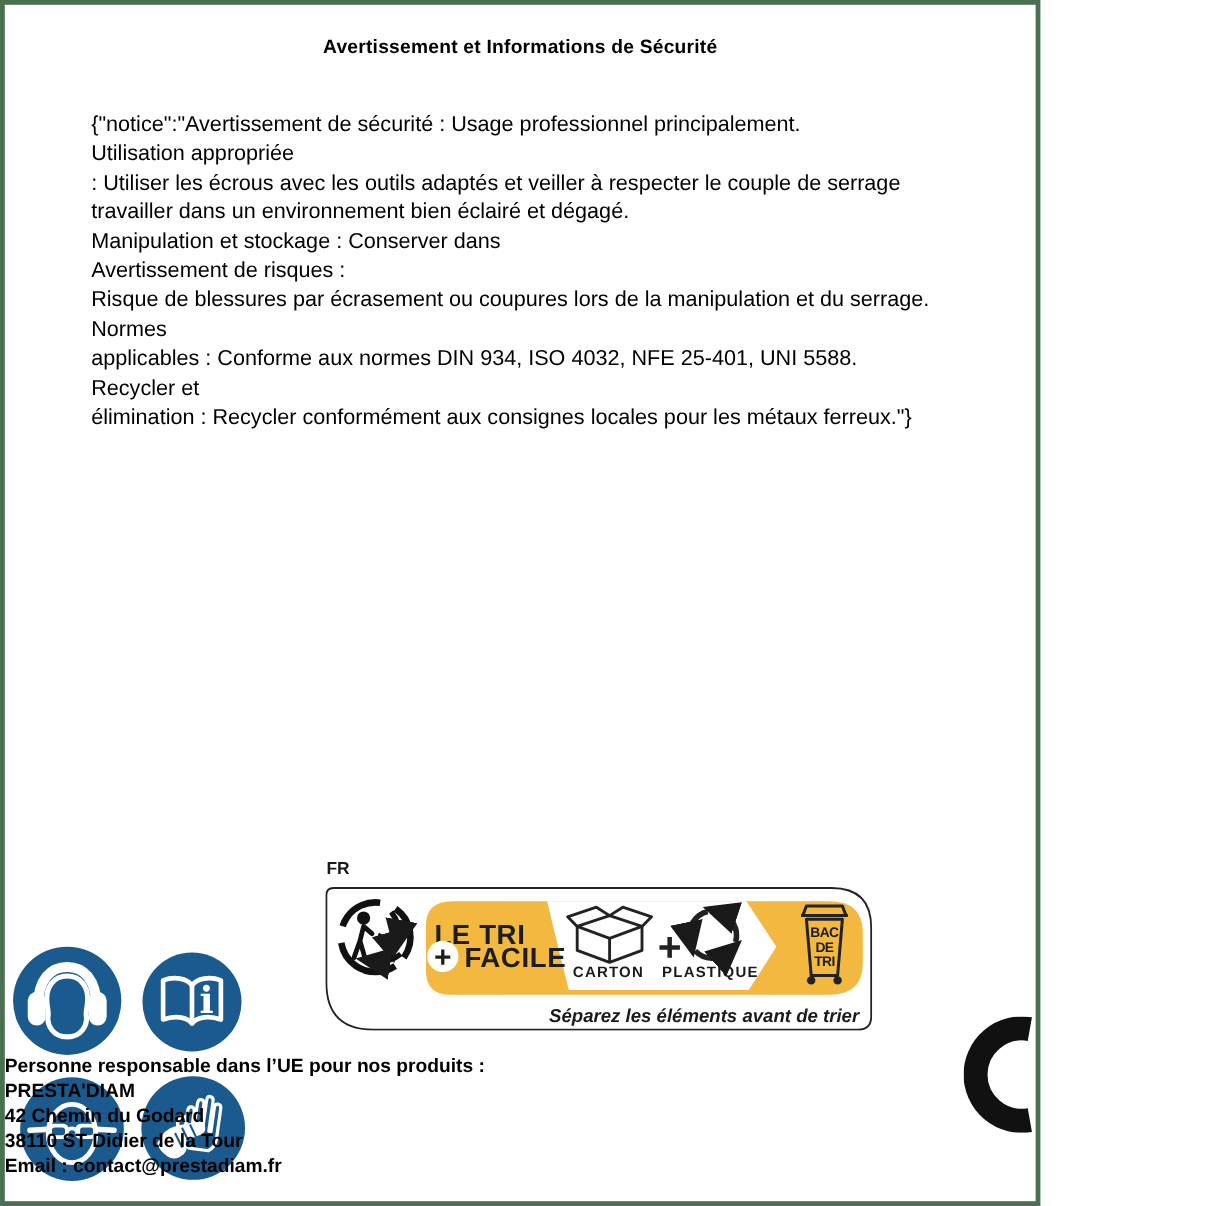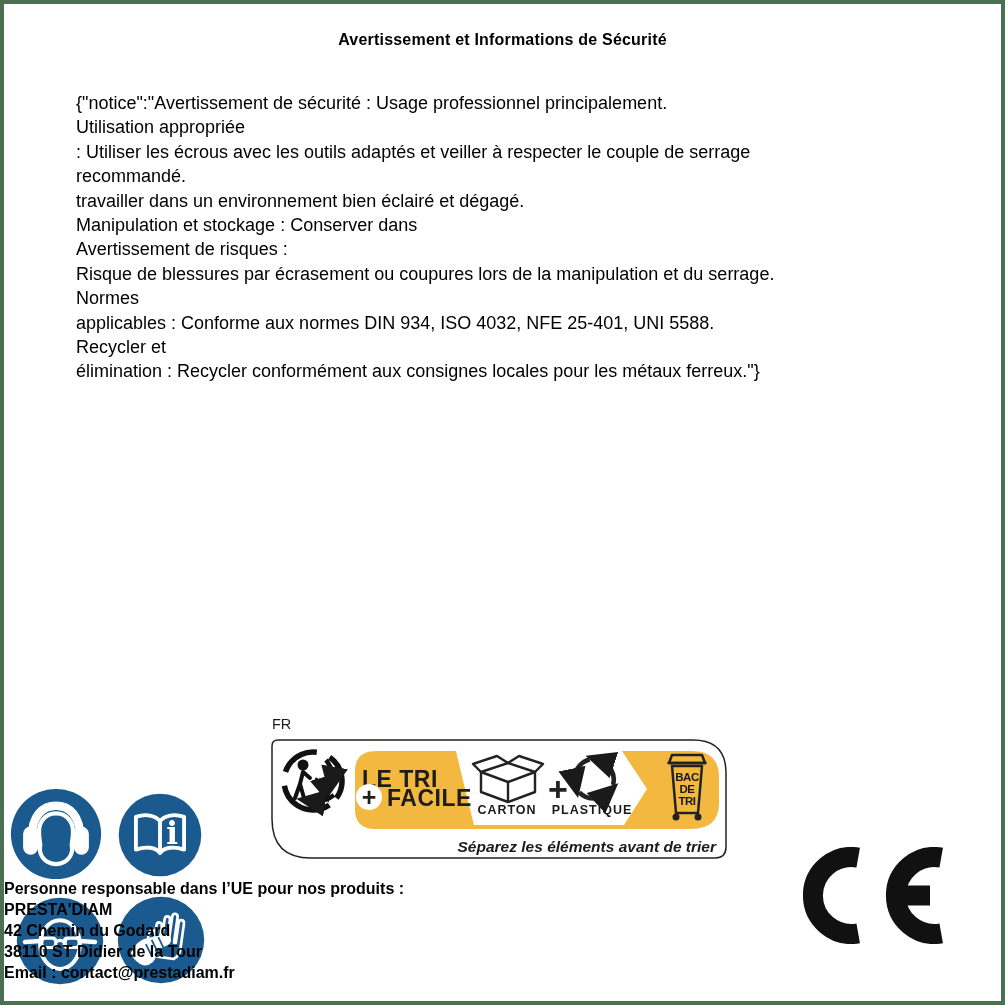--- a/index.html
+++ b/index.html
@@ -1,39 +1,39 @@
 <!DOCTYPE html>
 <html style="--border_green: #4a7051; --mandatory_blue: #1a5a8e; --tri_yellow: #f2b840; --ink: #1a1a1a;"><head>
 <meta charset="utf-8">
 <style>
   html,body{margin:0;padding:0;background:#fff;}
   .page{
     position:relative;
-    width:1005px;height:1005px;
+    width:867px;height:1005px;
     box-sizing:border-box;
     border:4px solid var(--border_green,#4a7051);
     background:#fff;
     font-family:"Liberation Sans",sans-serif;
     color:#000;
     overflow:hidden;
     padding-left:15px;
   }
   .title{
     position:absolute;top:27px;left:0;right:0;
     text-align:center;
     font-size:16px;font-weight:bold;letter-spacing:.2px;
   }
   .notice{
     position:absolute;left:72px;top:87px;
     font-size:18px;line-height:24.4px;
   }
   .notice div{white-space:pre;}
   .fr-label{
     position:absolute;left:268px;top:712px;
-    font-size:14.5px;font-weight:normal;color:#1a1a1a;text-align:right;
+    font-size:14.5px;font-weight:bold;color:#1a1a1a;text-align:right;
   }
   .banner{position:absolute;left:267px;top:735px;}
   .mand{position:absolute;}
   .addr{
     position:absolute;top:874px;left:0;right:0;
     text-align:left;
     font-size:16px;font-weight:bold;line-height:21px;
   }
   .ce{position:absolute;left:799px;top:843px;}
 </style>
@@ -41,21 +41,20 @@
 <body>
 
 <div class="page">
 
   <div class="title">Avertissement et Informations de Sécurité</div>
 
   <div class="notice">
     <div>{"notice":"Avertissement de sécurité : Usage professionnel principalement.</div>
     <div>Utilisation appropriée</div>
     <div>: Utiliser les écrous avec les outils adaptés et veiller à respecter le couple de serrage</div>
-    <div>recommandé.</div>
     <div>travailler dans un environnement bien éclairé et dégagé.</div>
     <div>Manipulation et stockage : Conserver dans</div>
     <div>Avertissement de risques :</div>
     <div>Risque de blessures par écrasement ou coupures lors de la manipulation et du serrage.</div>
     <div>Normes</div>
     <div>applicables : Conforme aux normes DIN 934, ISO 4032, NFE 25-401, UNI 5588.</div>
     <div>Recycler et</div>
     <div>élimination : Recycler conformément aux consignes locales pour les métaux ferreux."}</div>
   </div>
 

